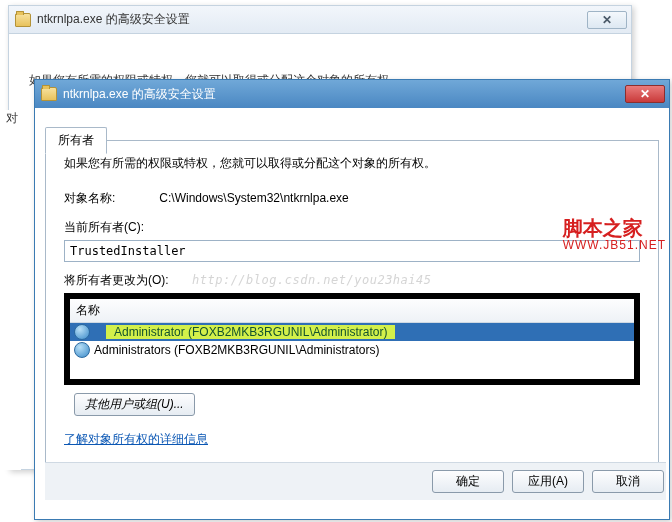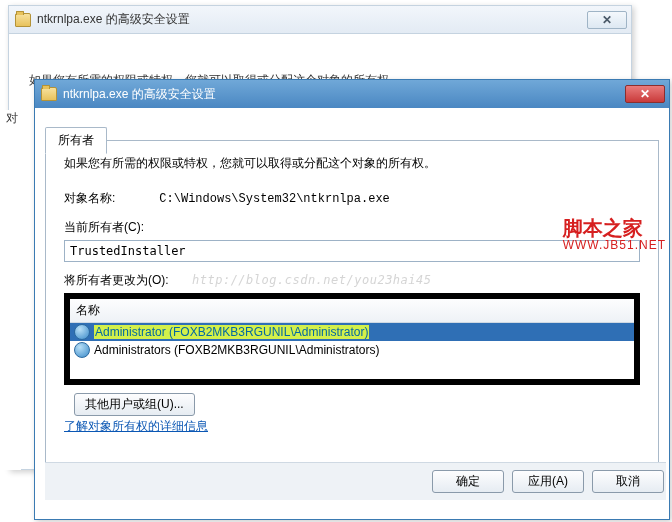--- a/index.html
+++ b/index.html
@@ -22,35 +22,35 @@
 
 .content-back { padding: 16px 20px; color: #333; }
 .content-back .trunc { white-space: nowrap; overflow: hidden; }
 
 .tabstrip { margin: 5px 0 0 10px; }
 .tab { display: inline-block; padding: 4px 12px; background: #fff; border: 1px solid #a9b9c9; border-bottom: 1px solid #fff; border-radius: 2px 2px 0 0; position: relative; top: 14px; z-index: 2; }
 .tabpanel { margin: 0 10px 8px 10px; border: 1px solid #a9b9c9; background: #fff; padding: 14px 18px 10px 18px; height: 355px; position: relative; }
 
 .row { margin-bottom: 12px; }
 .inline-label { display: inline-block; width: 92px; }
-.path-val { font-family: Liberation Mono, monospace; }
+.path-val { font-family: Liberation Sans, sans-serif; }
 .textbox { width: 100%; border: 1px solid #9db2c6; padding: 3px 5px; background: #fff; font-family: SimSun, monospace; }
 .watermark { color: #d5d5d5; font-family: SimSun, monospace; margin-left: 20px; letter-spacing: 0.5px; font-style: italic; }
 
 .listbox { width: 100%; height: 92px; border: 6px solid #000000; background: #fff; overflow: hidden; }
 .listhead { background: linear-gradient(#fdfdfe,#eef2f6); border-bottom: 1px solid #cfd9e3; padding: 3px 6px; }
 .listrow { display: flex; align-items: center; padding: 1px 4px; font-family: SimSun, monospace; }
 .listrow.selected { background: #2f6fb5; color: #fff; }
-.listrow.selected .hilite { background: #d3f04a; color: #0369a1; padding: 0 1px; }
+.listrow.selected .hilite { background: #d3f04a; color: #14532d; padding: 0 8px; margin-left: 12px; }
 .user-icon { width: 16px; height: 16px; margin-right: 4px; border-radius: 50%; background: radial-gradient(circle at 35% 30%, #b9e0f7, #3a8ac9); border: 1px solid #2c6aa0; flex-shrink: 0; }
 
 .btn { display: inline-block; padding: 2px 10px; min-width: 88px; text-align: center; border: 1px solid #8a9aaa; border-radius: 3px; background: linear-gradient(#fdfdfe,#e6ecf2); cursor: pointer; }
-.other-users { margin-top: 8px; margin-left: 10px; }
+.other-users { margin-top: 8px; margin-left: 10px; font-style: italic; }
 
-.link { color: #0b57b4; text-decoration: underline; cursor: pointer; display: inline-block; margin-top: 2px; }
+.link { color: #0b57b4; text-decoration: underline; cursor: pointer; display: inline-block; margin-top: 15px; }
 
 .bottombar { position: absolute; left: 10px; right: 3px; bottom: 19px; height: 38px; background: #eef2f6; border-top: 1px solid #cfd9e3; display: flex; align-items: center; justify-content: flex-end; padding-right: 2px; gap: 8px; overflow: hidden; }
 .bottombar .btn { min-width: 72px; }
 
 .brand { position: absolute; right: 6px; top: 218px; text-align: left; line-height: 1.05; z-index: 5; }
 .brand .cn { color: #d62020; font-size: 20px; font-weight: bold; font-family: SimSun; }
 .brand .en { color: #d62020; font-size: 12px; letter-spacing: 1px; }
 
 .left-edge { position: absolute; left: 1px; top: 110px; width: 20px; height: 360px; background: #fff; }
 .left-edge .ch { color: #333; margin: 0 0 0 5px; }

